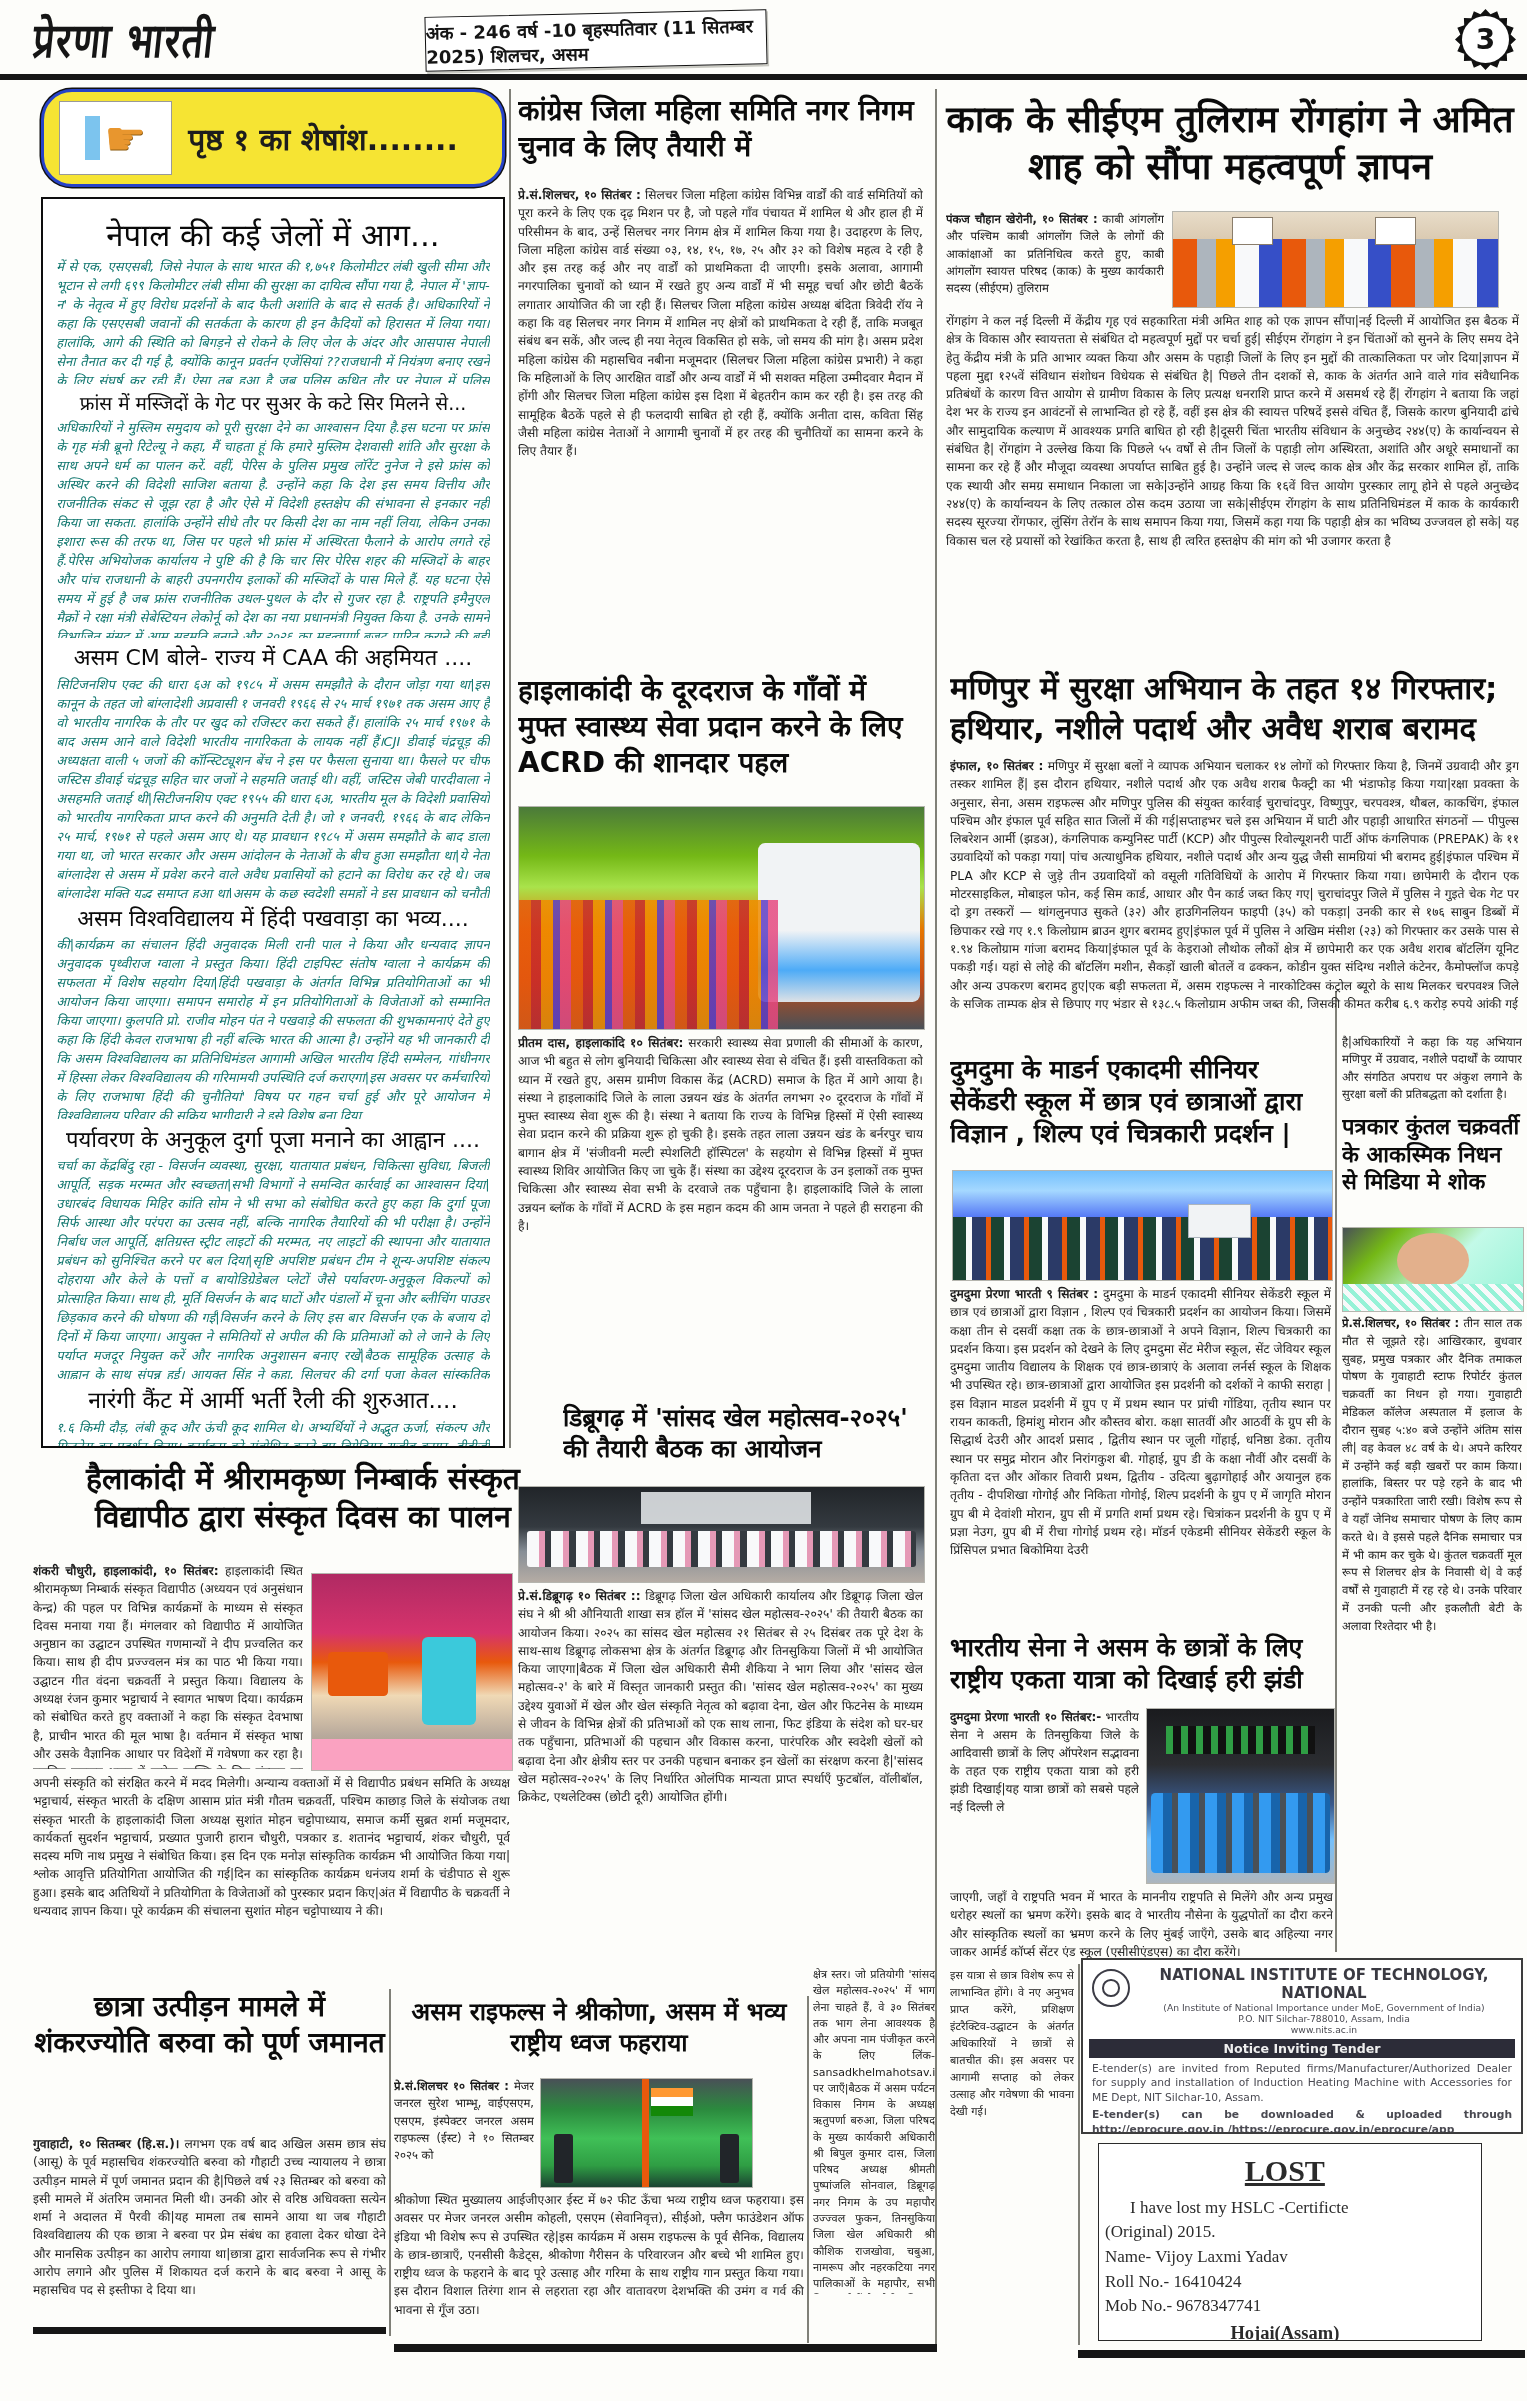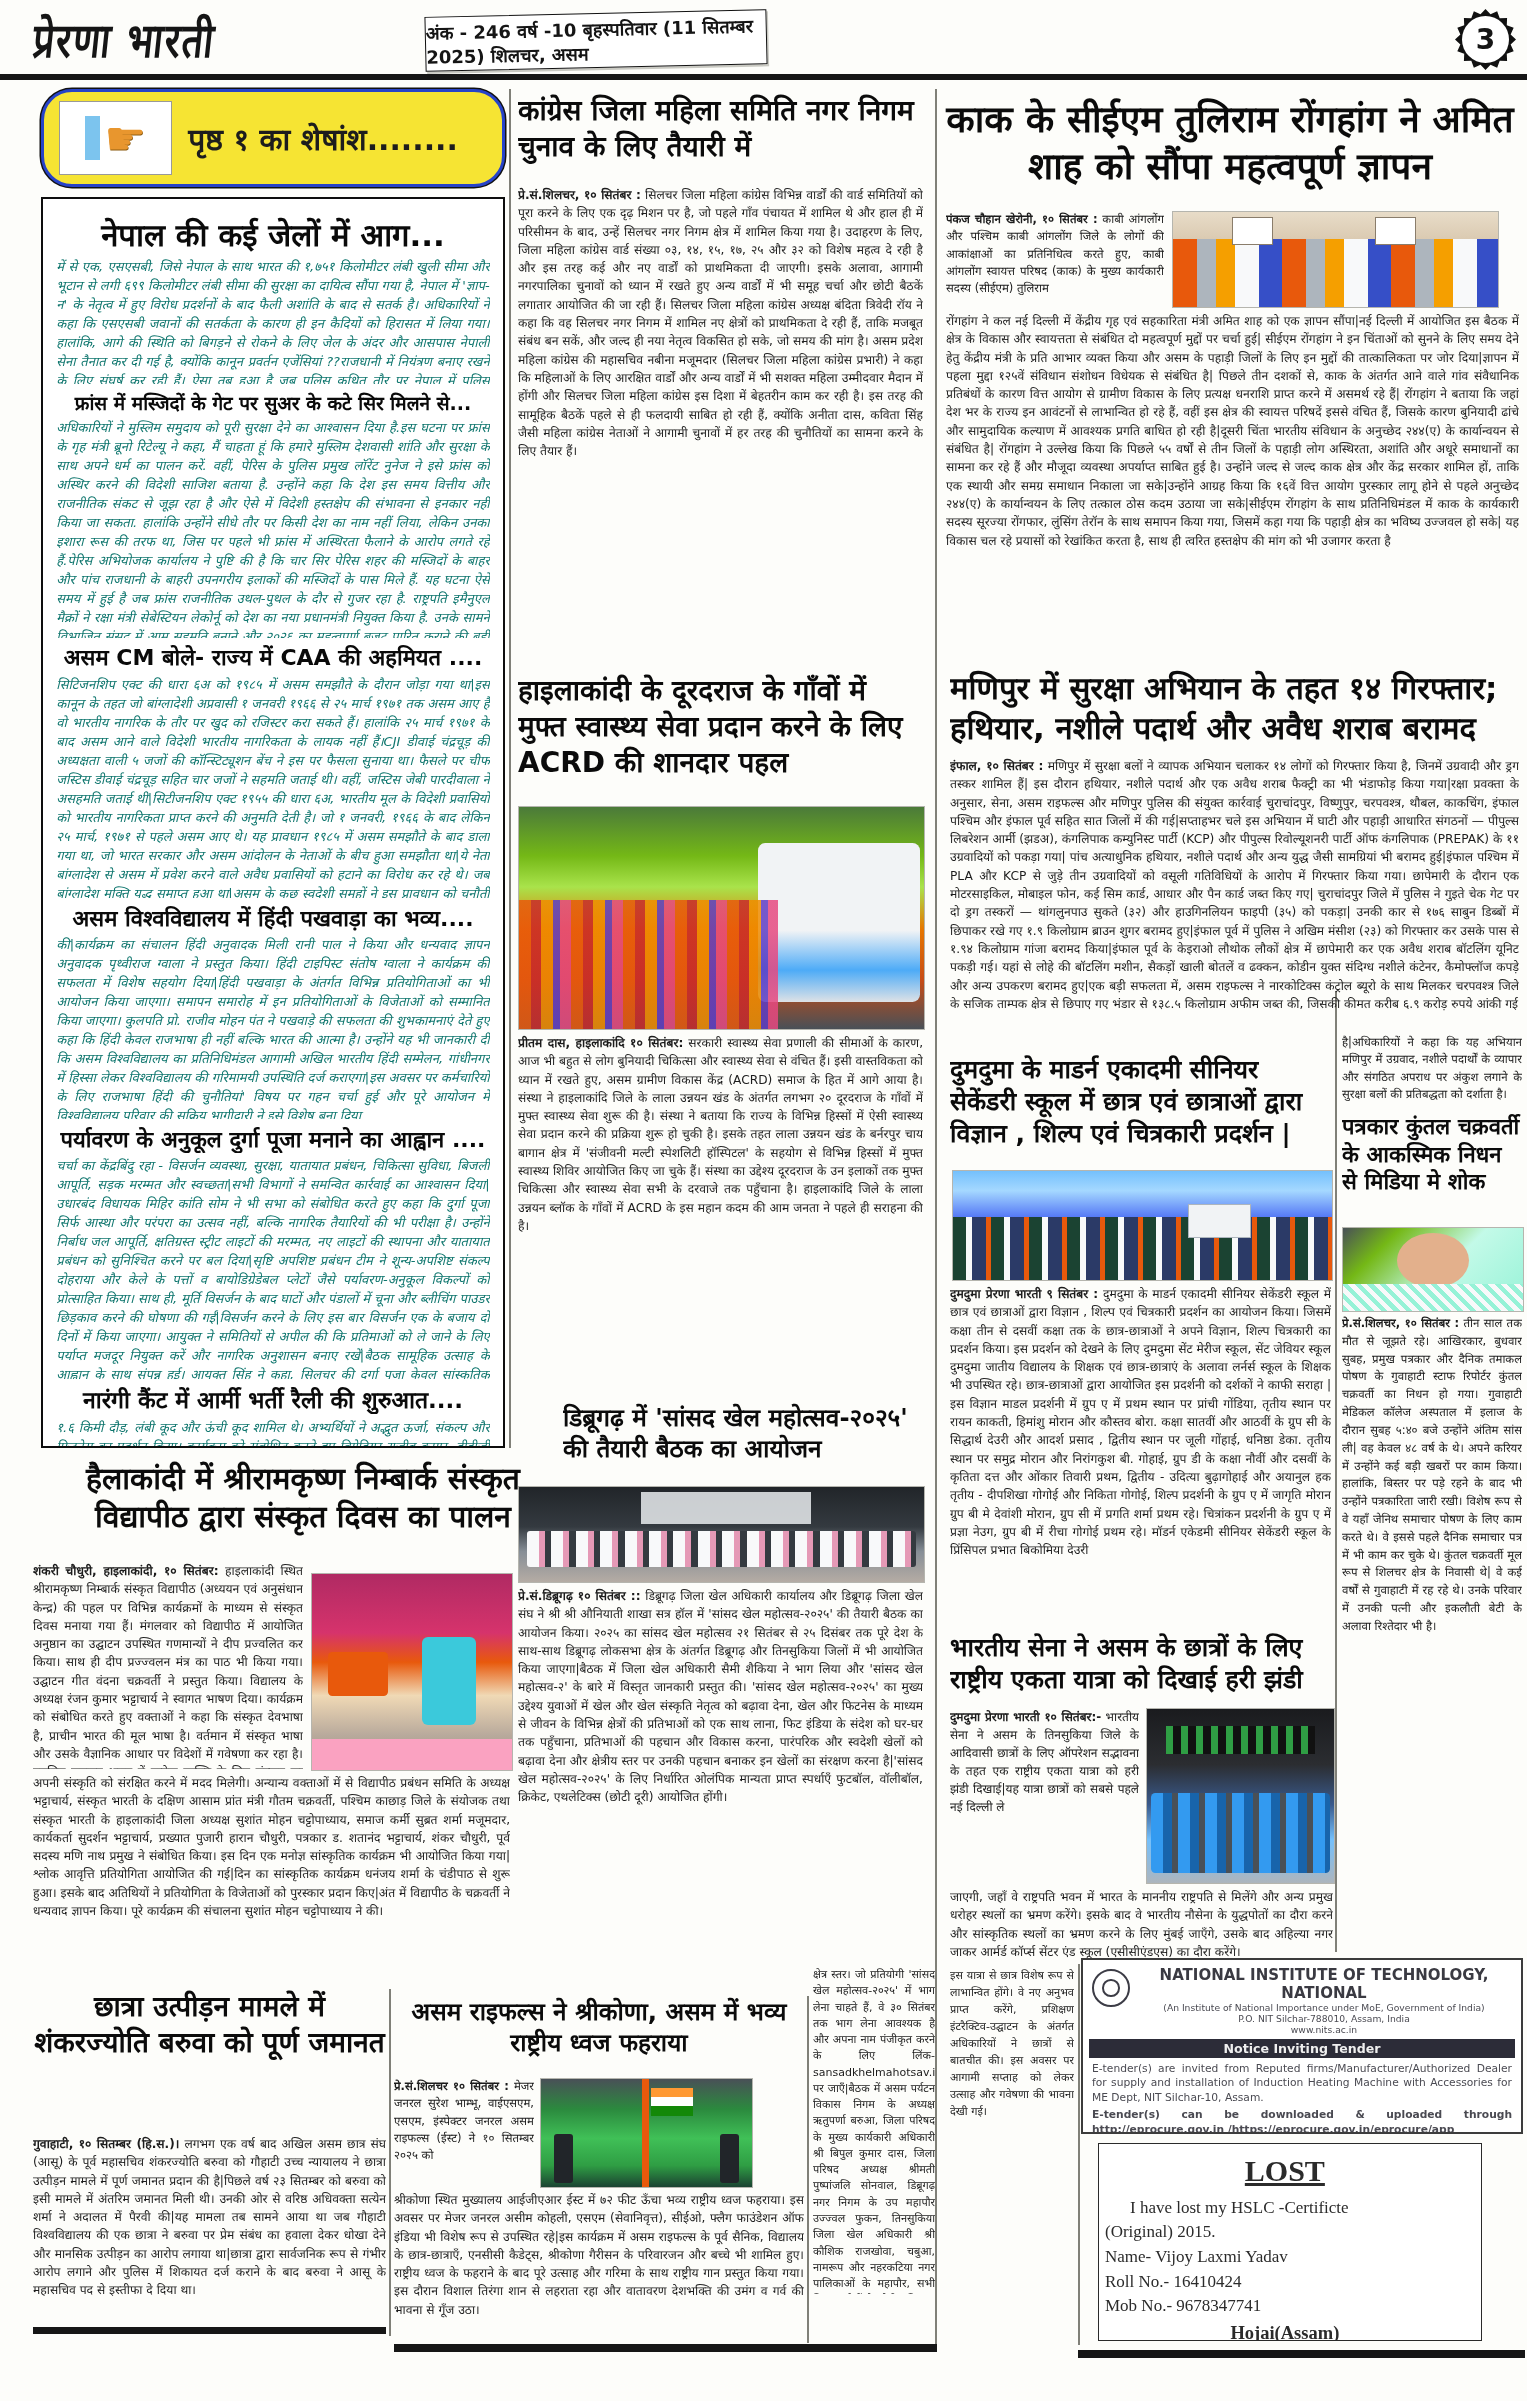--- a/index.html
+++ b/index.html
@@ -23,21 +23,21 @@
   .star-in{width:78%;height:78%;border-radius:50%;background:#fff;display:flex;align-items:center;justify-content:center;
            font-size:28px;font-weight:bold;}
   
   .banner{border:3.7px solid #2743c9;border-radius:31px;background:#f6e433;display:flex;align-items:center;gap:16.3px;padding:9px 15px;box-shadow:0 0 0 1.5px #111;}
   .finger-box{width:111px;height:72px;background:#fff;border:0.7px solid #999;display:flex;align-items:center;justify-content:center;flex:none;}
   .finger{font-size:47px;color:#e8962e;text-shadow:0.7px 0.7px 0 #8a5a10;}
   .finger-strip{width:15px;height:44px;background:#7cc4ee;margin-right:4.4px;}
   .banner-label{font-size:30px;font-weight:bold;color:#1d1d1d;}
   
   .bigbox{border:2.6px solid #0d0d0d;background:#fff;padding:10.4px 13.3px;overflow:hidden;}
-  .bx-h{font-weight:bold;text-align:center;margin:7.4px 0 4.4px 0;line-height:1.2;white-space:nowrap;overflow:hidden;color:#0a0a0a;}
+  .bx-h{font-weight:normal;text-align:center;margin:7.4px 0 4.4px 0;line-height:1.2;white-space:nowrap;overflow:hidden;color:#0a0a0a;}
   .bx-b{font-size:13px;line-height:1.46;text-align:justify;overflow:hidden;color:#0f766e;font-style:italic;}
   
   .nitbox{border:2.2px solid #3c3c3c;background:#fff;padding:6px 9px;overflow:hidden;color:#4a4a52;}
   .nit-head{text-align:center;line-height:1.2;}
   .nit-org{font-size:15px;font-weight:bold;color:#3a3a42;}
   .nit-sub{font-size:9.2px;}
   .nit-site{font-size:9.2px;}
   .nit-bar{background:#2c2c38;color:#efefef;text-align:center;font-weight:bold;font-size:12.6px;padding:2.2px 0;margin:3.7px -3px;}
   .nit-p{font-size:10.7px;line-height:1.35;text-align:justify;margin:3px 0;}
   .lostbox{border:1.8px solid #2a2a2a;background:#fff;padding:7.4px 16.3px;font-family:"Liberation Serif","DejaVu Serif",serif;color:#2b2b2b;overflow:hidden;}

